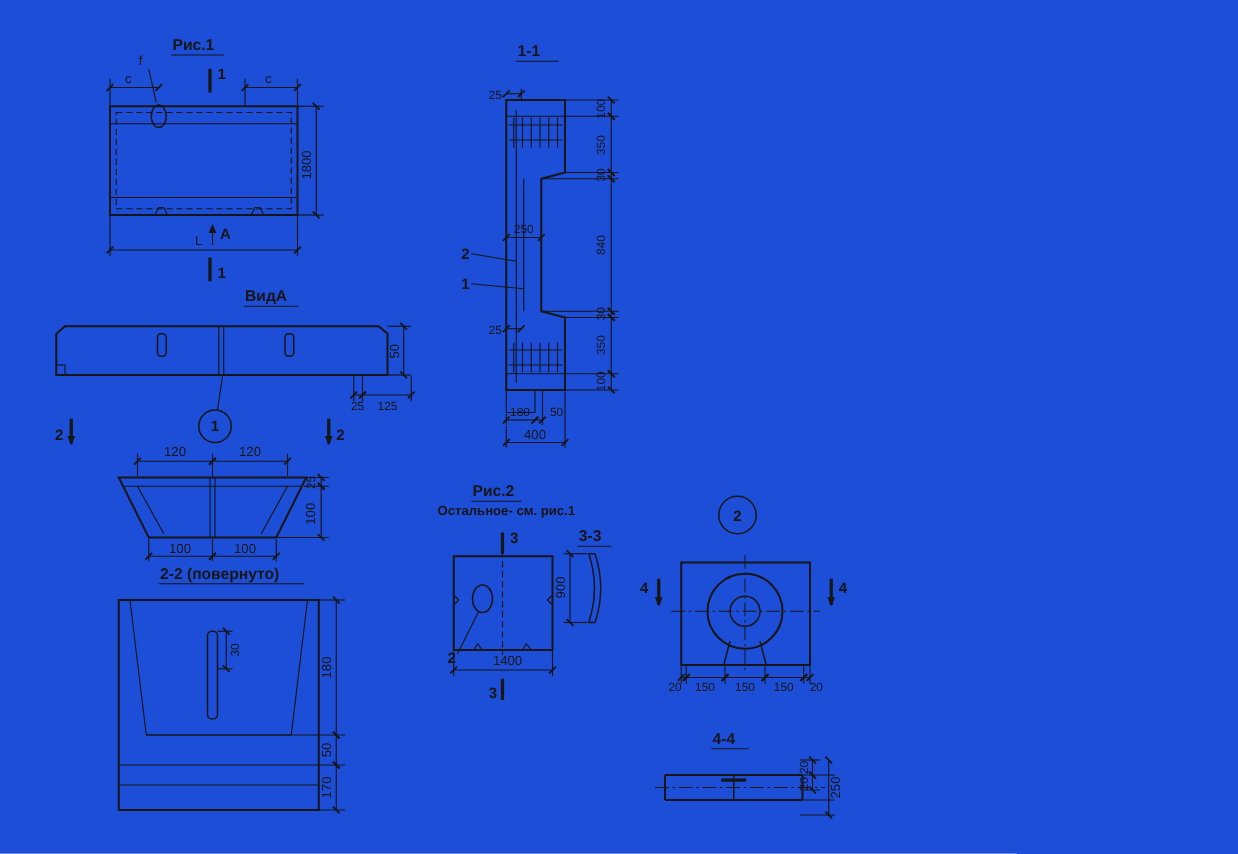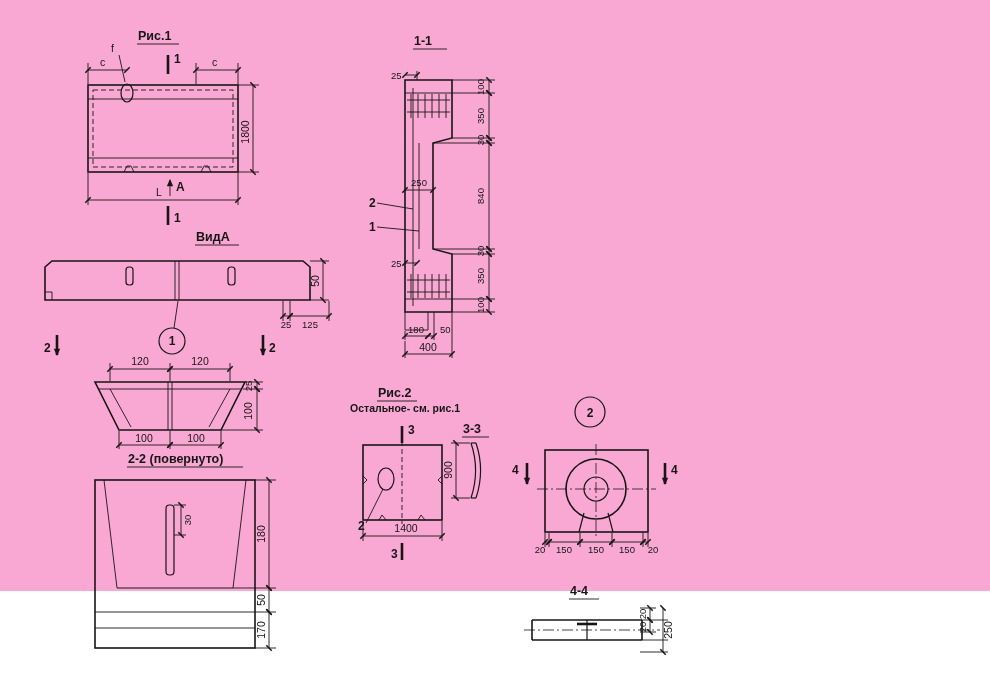--- a/index.html
+++ b/index.html
@@ -1,17 +1,17 @@
 <!DOCTYPE html>
 <html><head>
 <meta charset="utf-8">
 <style>
   html,body{margin:0;padding:0}
   body{width:990px;height:683px;background:#ffffff;overflow:hidden}
-  .stage{position:relative;width:990px;height:591px;background:#f9a8d4}
+  .stage{position:relative;width:990px;height:683px;background:#1d4ed8}
   svg{position:absolute;left:0;top:0}
   svg text{font-family:"Liberation Sans","DejaVu Sans",sans-serif;fill:#161616}
   .t{font-size:10.5px}
   .ts{font-size:9.5px}
   .tt{font-size:10.5px;font-weight:bold}
   .ttl{font-size:12.5px;font-weight:bold}
   .mk{font-size:12px;font-weight:bold}
   .s1{stroke:#161616;stroke-width:1.6;fill:none}
   .s12{stroke:#161616;stroke-width:1.2;fill:none}
   .s2{stroke:#161616;stroke-width:2.6;fill:none}

